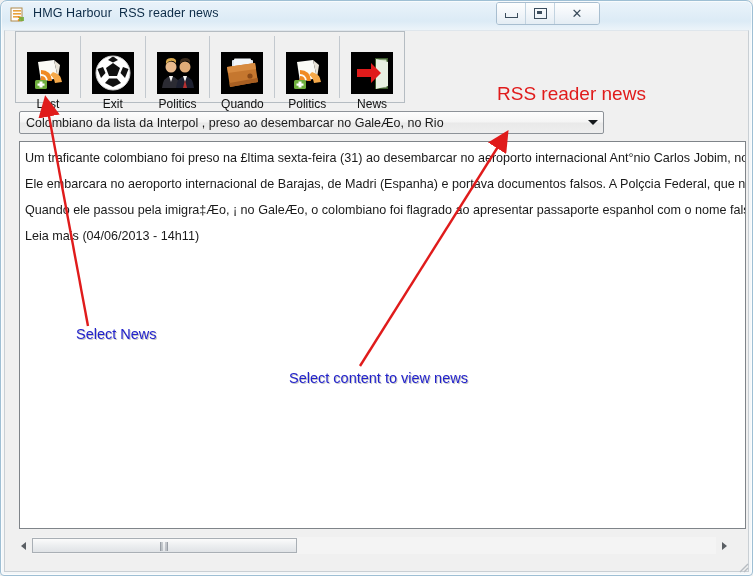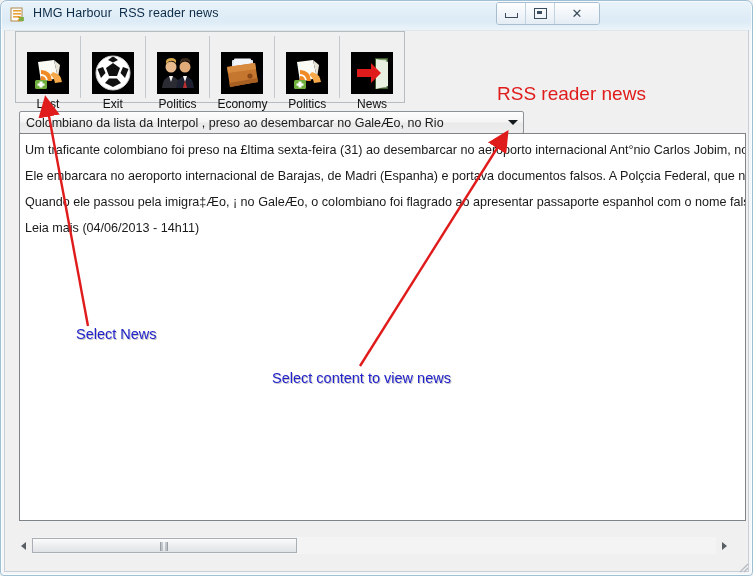--- a/index.html
+++ b/index.html
@@ -165,21 +165,21 @@
     font-size: 19px;
     color: #e01b1b;
     white-space: nowrap;
   }
 
   
   .combo {
     position: absolute;
     left: 14px;
     top: 80px;
-    width: 505px;
+    width: 585px;
     height: 23px;
     box-sizing: border-box;
     border: 1px solid #8d9298;
     border-radius: 2px;
     background: linear-gradient(to bottom, #fdfdfd 0%, #f4f4f4 48%, #e9e9e9 52%, #eeeeee 100%);
     display: flex;
     align-items: center;
     gap: 16px;
   }
   .combo-value {
@@ -202,21 +202,21 @@
     width: 0; height: 0;
     border-left: 5px solid transparent;
     border-right: 5px solid transparent;
     border-top: 5px solid #15181b;
   }
 
   
   .textpanel {
     position: absolute;
     left: 14px;
-    top: 102px;
+    top: 110px;
     width: 727px;
     height: 388px;
     box-sizing: border-box;
     background: #ffffff;
     border: 1px solid #7f8489;
     overflow: hidden;
   }
   .textline {
     position: absolute;
     left: 5px;
@@ -288,21 +288,21 @@
   
   .annot {
     position: absolute;
     font-size: 14.5px;
     font-weight: normal;
     color: #2222cc;
     white-space: nowrap;
     text-shadow: 1px 1px 0 rgba(150,150,150,0.55);
   }
   .annot-1 { left: 76px; top: 326px; }
-  .annot-2 { left: 272px; top: 370px; text-align: center; }
+  .annot-2 { left: 289px; top: 370px; text-align: center; }
 
   .arrows {
     position: absolute;
     left: 0; top: 0;
     width: 753px; height: 576px;
     pointer-events: none;
   }
   .resize-grip {
     position: absolute;
     right: 4px;
@@ -408,21 +408,21 @@
           <svg width="42" height="42" viewBox="0 0 42 42">
             <rect width="42" height="42" fill="#000000"></rect>
             <rect x="11" y="8" width="21" height="9" rx="1" fill="#dfe7ef"></rect>
             <rect x="13" y="6.5" width="17" height="8" rx="1" fill="#f2f6fa"></rect>
             <path d="M6 15 L34 11 L37 30 L9 35 Z" fill="#c5772f"></path>
             <path d="M6 15 L34 11 L35 17 L7 21 Z" fill="#d78b41"></path>
             <path d="M9 35 L37 30 L36.4 26 L8.6 31 Z" fill="#a85f22"></path>
             <circle cx="29" cy="24" r="2.6" fill="#8a4a18"></circle>
           </svg>
         </span>
-        <span class="tb-label">Economy</span>
+        <span class="tb-label">Quando</span>
       </div>
       <div class="tb-sep"></div>
 
       <div class="tb-btn">
         <span class="tb-icon">
           <svg width="42" height="42" viewBox="0 0 42 42">
             <rect width="42" height="42" fill="#000000"></rect>
             <path d="M11 10 L27 8 L31 26 L14 30 Z" fill="#fbfbf6"></path>
             <path d="M27 8 L33 13 L31 26 Z" fill="#e9e4d8"></path>
             <path d="M14 18 q10 0 11 11 h-4 q-1 -7 -7 -7 z" fill="#f08a24"></path>

